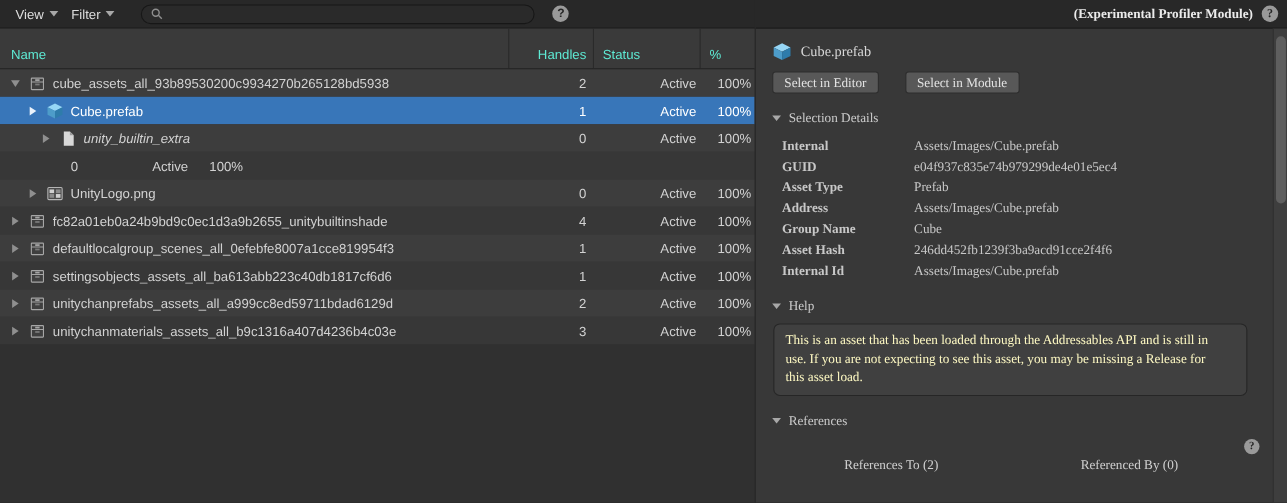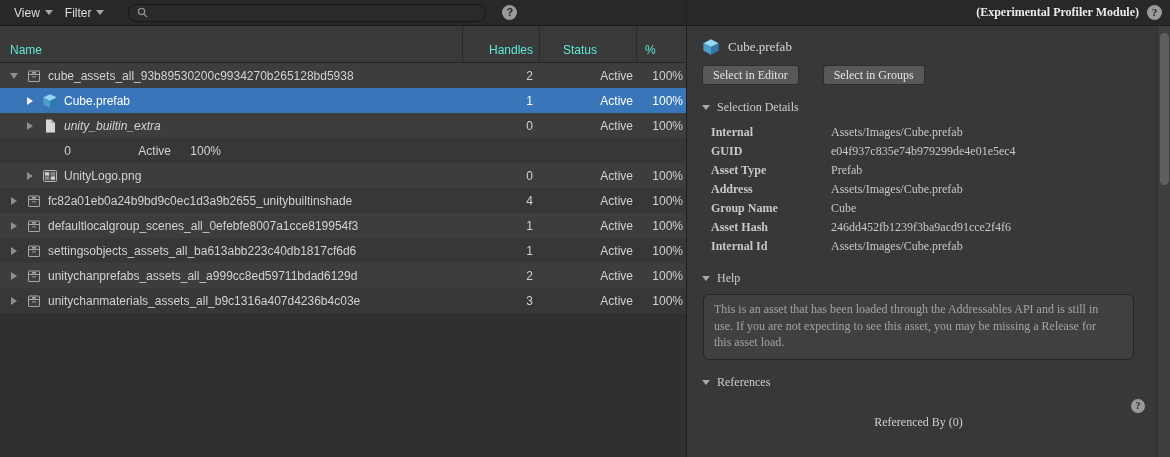--- a/index.html
+++ b/index.html
@@ -23,21 +23,21 @@
   .search-box input { flex:1; background:transparent; border:none; outline:none;
     color:#d2d2d2; font:12px "Liberation Sans",sans-serif; }
   .help-circle { width:15px; height:15px; min-width:15px; border-radius:50%; background:#9a9a9a;
     color:#262626; font-weight:bold; font-size:11px; line-height:15px; text-align:center; }
   .toolbar .help-circle { margin-left:16px; }
 
   .thead { height:37px; min-height:37px; background:#3a3a3a; border-bottom:1px solid #242424; display:flex; }
   .th { height:100%; display:flex; align-items:flex-end; padding-bottom:5px; color:#5eead4; }
   .th-name { flex:1; padding-left:10px; }
   .th-handles { width:77px; justify-content:flex-end; padding-right:6px; border-left:1px solid #2a2a2a;padding-left:12px; }
-  .th-status { width:97px; padding-left:23px; border-left:1px solid #2a2a2a; }
+  .th-status { width:97px; padding-left:8px; border-left:1px solid #2a2a2a; }
   .th-percent { width:50px; padding-left:8px; border-left:1px solid #2a2a2a; }
 
   .rows { flex:1; background:#303030; overflow:hidden; }
   .row { height:25px; display:flex; align-items:center; background:var(--row-base,#373737); cursor:default; }
   .row.alt { background:var(--row-alt,#3d3d3d); }
   .row.selected { background:var(--selection,#3876b9); }
   .row.selected .label, .row.selected .cell { color:#ffffff; }
   .cell { color:#d2d2d2; }
   .cell.name { flex:1; display:flex; align-items:center; overflow:hidden; white-space:nowrap; }
   .arrow { width:16px; min-width:16px; display:flex; justify-content:center; }
@@ -67,21 +67,21 @@
   .btn { background:var(--button-bg,#585858); border:1px solid #2d2d2d; border-radius:3px;
     color:#e3e3e3; padding:0 10px; height:20px; display:flex; align-items:center; cursor:default; }
 
   .foldout { display:flex; align-items:center; gap:7px; margin-top:15px; color:#cccccc; }
   .details-grid { margin:8px 0 0 9px; }
   .field-row { display:flex; height:19px; align-items:center; }
   .field-label { width:120px; min-width:120px; font-weight:bold; color:#c8c8c8; }
   .field-value { color:#c8c8c8; white-space:nowrap; }
 
   .help-box { margin:8px 1px 0 1px; background:var(--help-box-bg,#404040); border:1px solid #262626;
-    border-radius:6px; padding:6px 24px 8px 10px; line-height:16.5px; color:#a3a3a3; }
+    border-radius:6px; padding:6px 24px 8px 10px; line-height:16.5px; color:#fef9c3; }
 
   .refs-section { position:relative; }
   .refs-help { position:absolute; right:-10px; top:24px; width:14px; height:14px; min-width:14px;
     font-size:10px; line-height:14px; }
   .tabs { display:flex; margin-top:21px; }
   .tab { flex:1; text-align:center; color:#d0d0d0; padding:4px 0; cursor:default; }
 
   .scrollbar { position:absolute; right:0; top:26px; bottom:0; width:13px;
     background:#3e3e3e; border-left:1px solid #2e2e2e; }
   .scroll-thumb { position:absolute; left:2px; top:7px; width:9px; height:152px;
@@ -153,21 +153,21 @@
                 <polygon points="14.8,4.6 8,8 8,14.8 14.8,11.4" fill="#2e7cab"></polygon>
               </svg>
             </span>
             <span class="label">Cube.prefab</span>
           </div>
           <div class="cell handles">1</div>
           <div class="cell status">Active</div>
           <div class="cell percent">100%</div>
         </div>
         <div class="row alt">
-          <div class="cell name" style="padding-left:22px">
+          <div class="cell name" style="padding-left:34px">
             <span class="arrow collapsed">
               <i></i>
             </span>
             <span class="row-icon">
               <svg viewBox="0 0 16 16">
                 <path d="M4 1.5 h5.5 l3.5 3.5 v9.5 h-9 z" fill="#d8d8d8"></path>
                 <path d="M9.5 1.5 l3.5 3.5 h-3.5 z" fill="#9c9c9c"></path>
               </svg>
             </span>
             <span class="label italic">unity_builtin_extra</span>
@@ -312,21 +312,21 @@
               <polygon points="8,1.2 14.8,4.6 8,8 1.2,4.6" fill="#96d6f5"></polygon>
               <polygon points="1.2,4.6 8,8 8,14.8 1.2,11.4" fill="#4d9cc9"></polygon>
               <polygon points="14.8,4.6 8,8 8,14.8 14.8,11.4" fill="#2e7cab"></polygon>
             </svg>
           </span>
         <span class="asset-name">Cube.prefab</span>
       </div>
 
       <div class="btn-row">
         <div class="btn">Select in Editor</div>
-        <div class="btn">Select in Groups</div>
+        <div class="btn">Select in Module</div>
       </div>
 
       <div class="foldout">
         <span class="fold-tri"></span>
         <span>Selection Details</span>
       </div>
       <div class="details-grid" id="details-grid">
           <div class="field-row">
             <div class="field-label">Internal</div>
             <div class="field-value">Assets/Images/Cube.prefab</div>
@@ -363,20 +363,21 @@
       </div>
       <div class="help-box">This is an asset that has been loaded through the Addressables API and is still in use. If you are not expecting to see this asset, you may be missing a Release for this asset load.</div>
 
       <div class="refs-section">
         <div class="foldout">
           <span class="fold-tri"></span>
           <span>References</span>
         </div>
         <span class="help-circle refs-help">?</span>
         <div class="tabs">
+          <div class="tab">References To (2)</div>
           <div class="tab">Referenced By (0)</div>
         </div>
       </div>
     </div>
 
     <div class="scrollbar">
       <div class="scroll-thumb"></div>
     </div>
   </div>
 </div>

